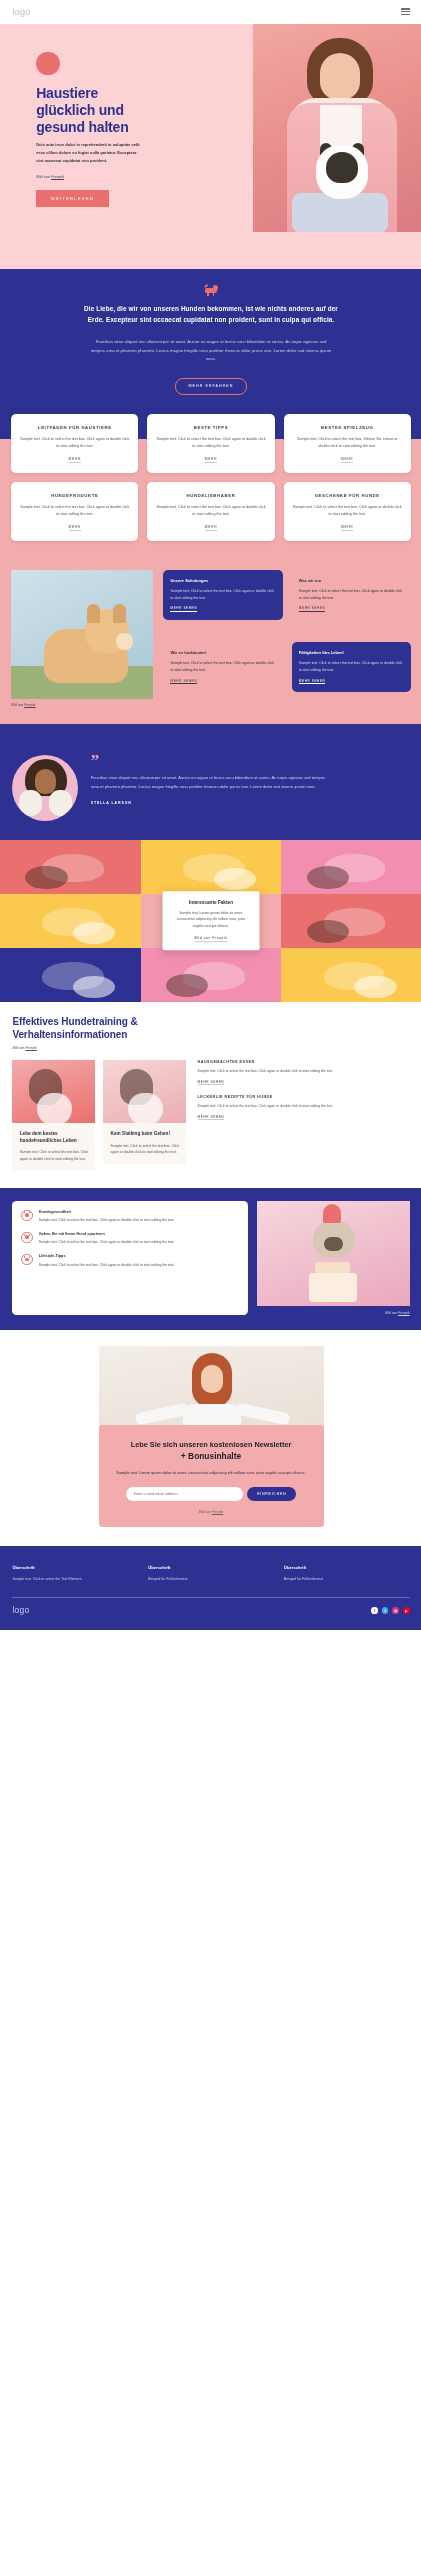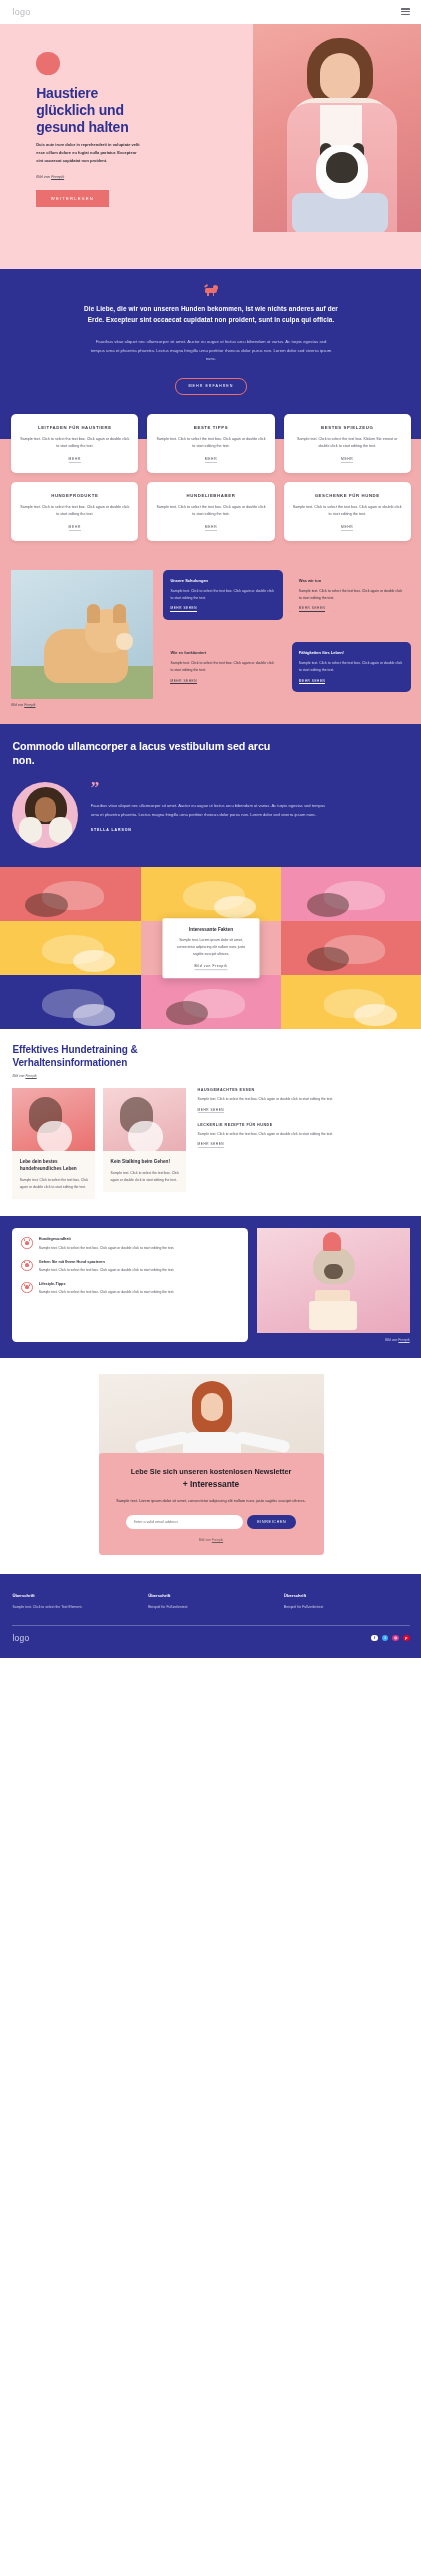--- a/index.html
+++ b/index.html
@@ -347,21 +347,20 @@
       </div>
       <div class="tile blue offset">
         <h4>Fähigkeiten fürs Leben!</h4>
         <p>Sample text. Click to select the text box. Click again or double click to start editing the text.</p>
         <span class="more">MEHR SEHEN</span>
       </div>
     </div>
   </div>
 
   <div class="testi">
-    <h2>Commodo ullamcorper a lacus vestibulum sed arcu non.</h2>
     <div class="testi-row">
       <div class="testi-avatar">
         <div class="ta-hair"></div>
           <div class="ta-face"></div>
         <div class="ta-dog1"></div>
           <div class="ta-dog2"></div>
       </div>
       <div class="testi-body">
         <div class="quote-mark">”</div>
         <p class="testi-p">Faucibus vitae aliquet nec ullamcorper sit amet. Auctor eu augue ut lectus arcu bibendum at varius. Ac turpis egestas sed tempus urna et pharetra pharetra. Lectus magna fringilla urna porttitor rhoncus dolor purus non. Lorem dolor sed viverra ipsum nunc.</p>
@@ -510,21 +509,21 @@
     <div class="news-photo">
       <div class="np-arm1"></div>
         <div class="np-arm2"></div>
       <div class="np-hair"></div>
         <div class="np-face"></div>
         <div class="np-body"></div>
     </div>
     <div class="news-card">
       <h3>
         <span>Lebe Sie sich unseren kostenlosen Newsletter</span>
-        <span class="accent">+ Interessante</span>
+        <span class="accent">+ Bonusinhalte</span>
       </h3>
       <p>Sample text. Lorem ipsum dolor sit amet, consectetur adipiscing elit nullam nunc justo sagittis suscipit ultrices.</p>
       <div class="news-form">
         <input class="news-input" type="text" placeholder="Enter a valid email address" style="">
         <button class="news-submit">EINREICHEN</button>
       </div>
       <div class="news-credit">
         <span>Bild von </span><u>Freepik</u>
       </div>
     </div>

